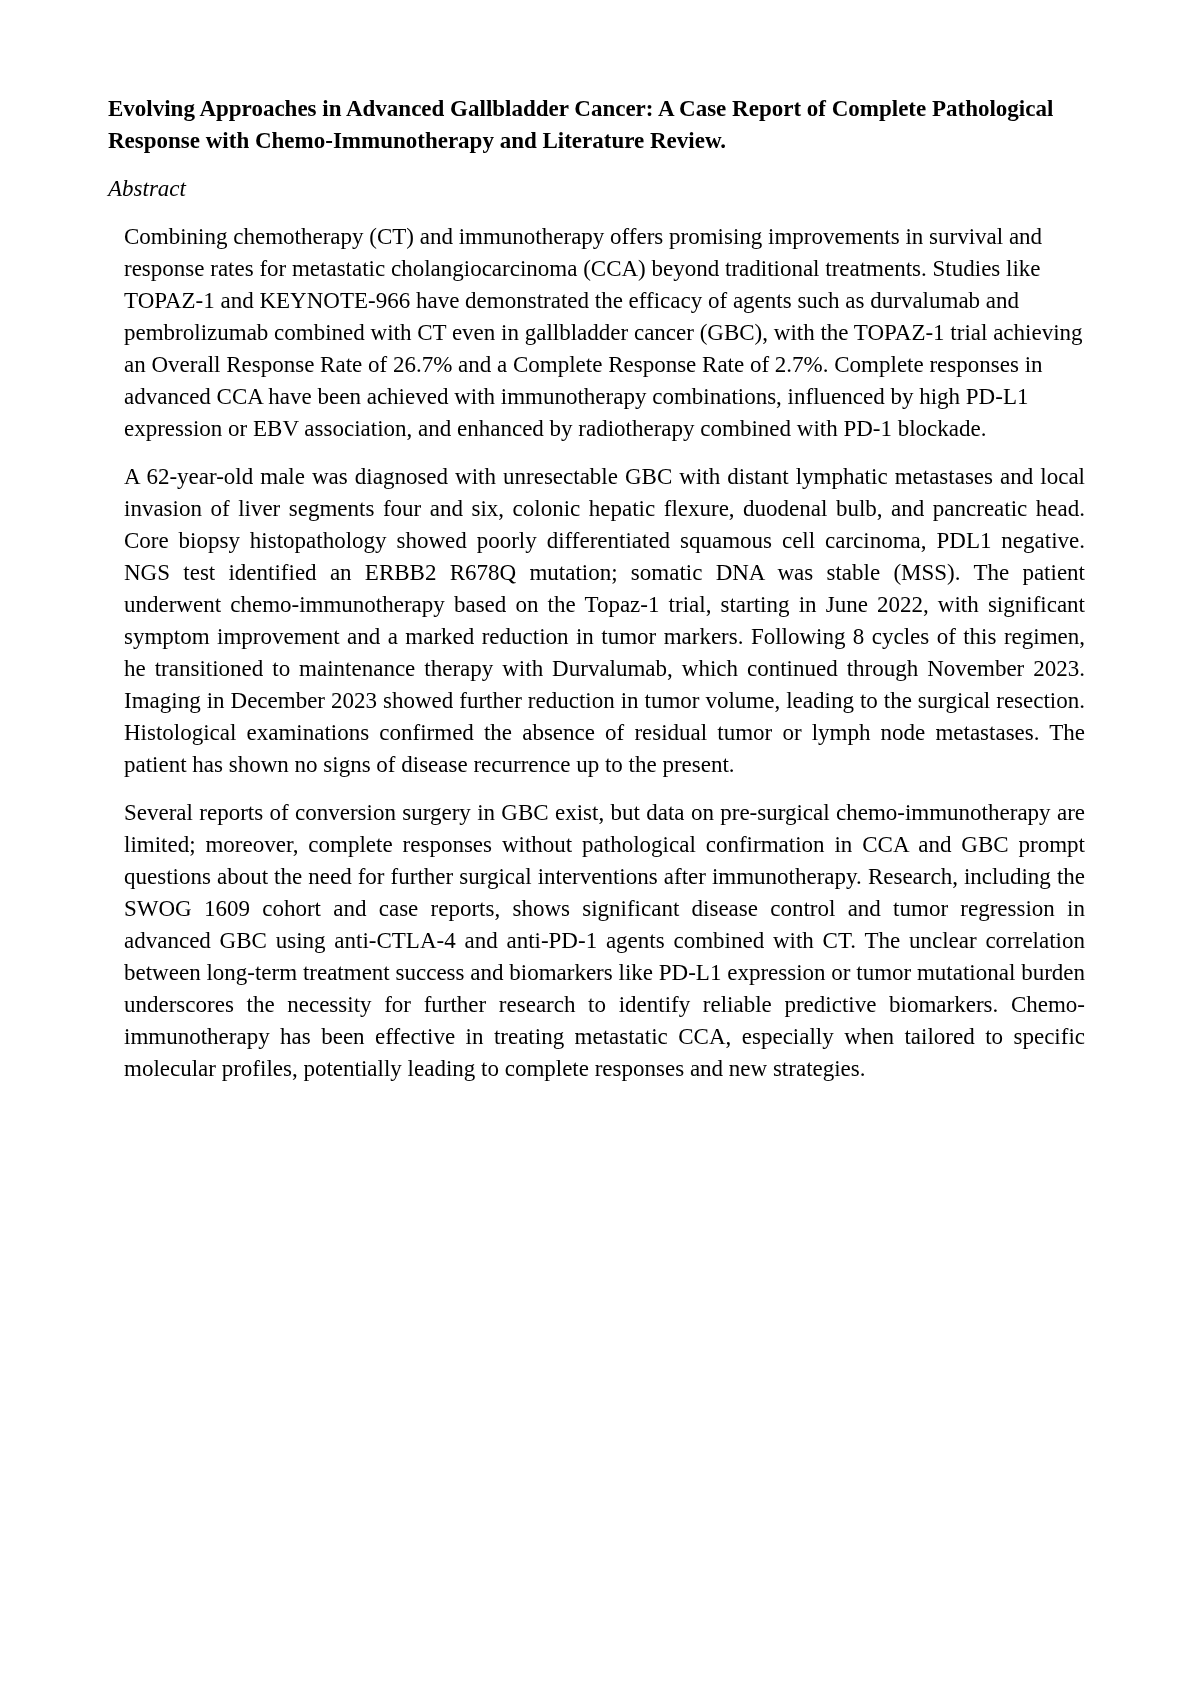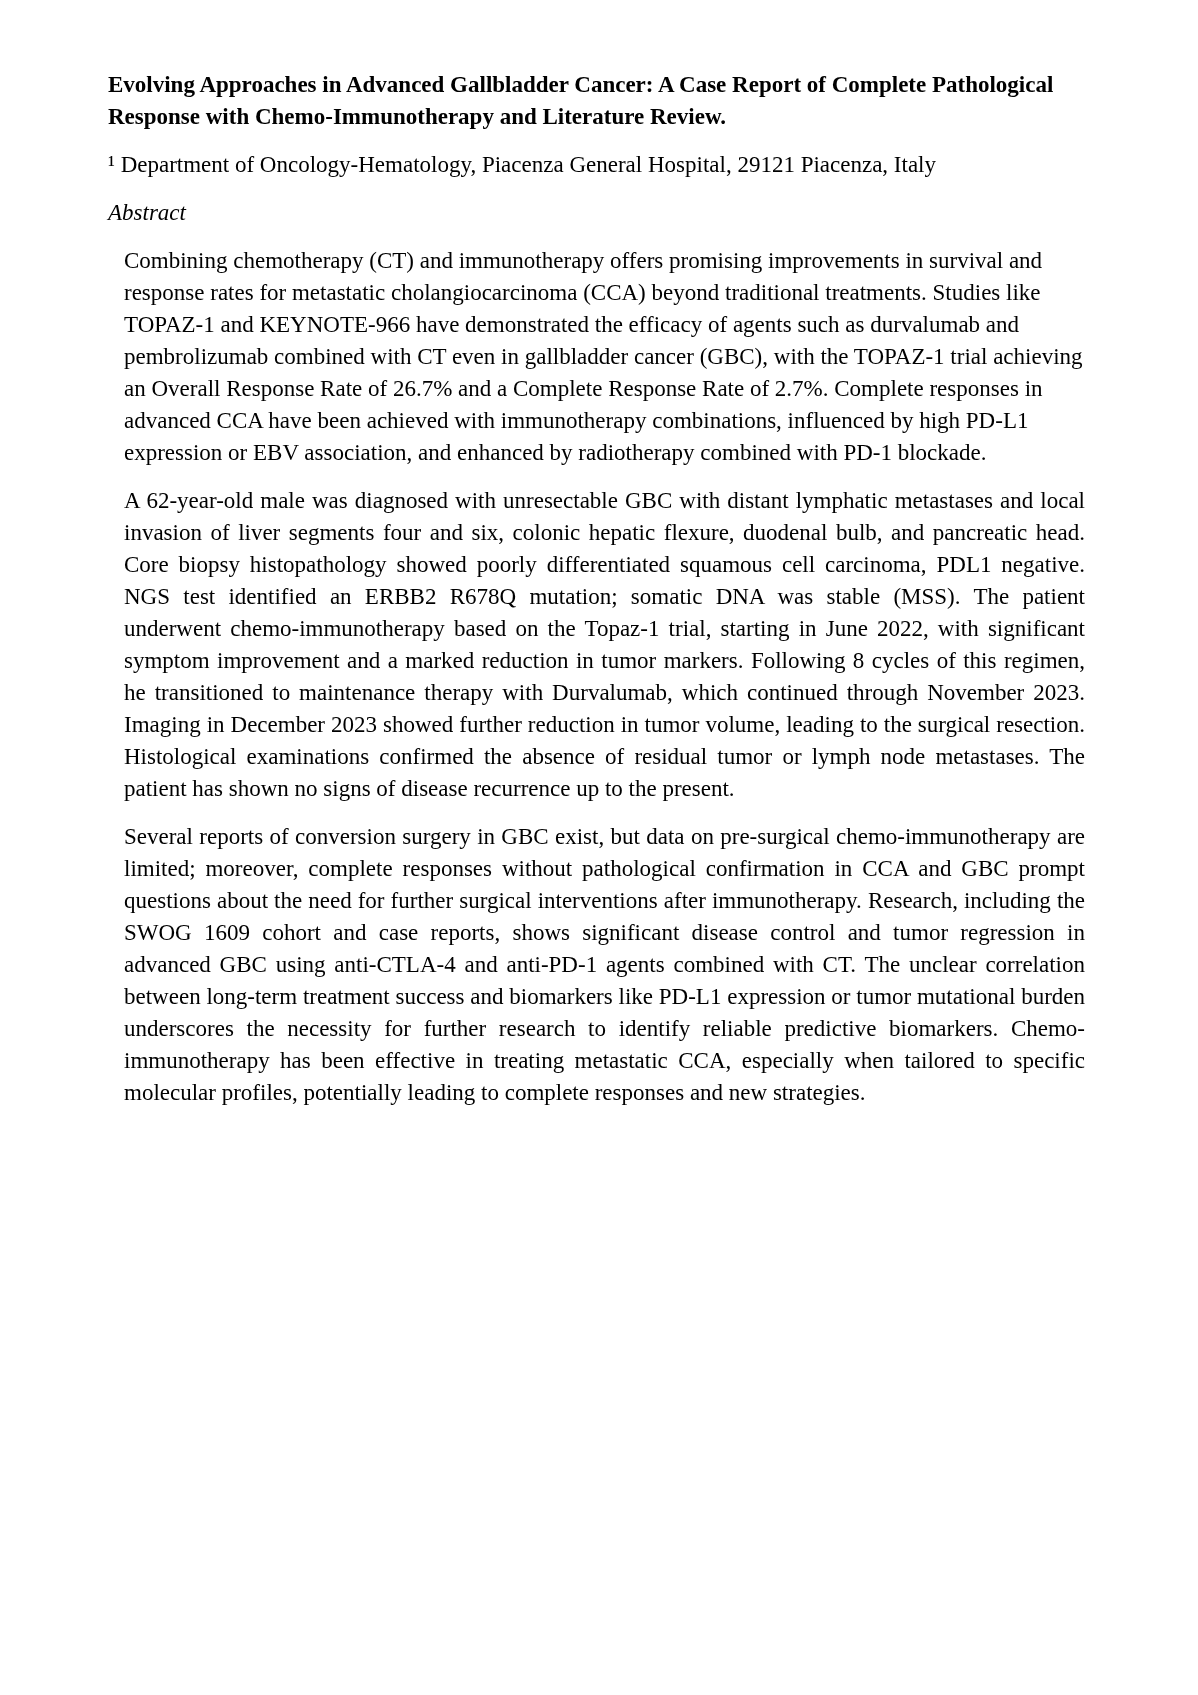--- a/index.html
+++ b/index.html
@@ -5,21 +5,21 @@
   html, body {
     margin: 0;
     padding: 0;
     background: #ffffff;
   }
   .page {
     position: relative;
     width: 1198px;
     height: 1695px;
     box-sizing: border-box;
-    padding: 69px 113px 0 108px;
+    padding: 93px 113px 0 108px;
     background: #ffffff;
     color: #000000;
     font-family: "Liberation Serif", "DejaVu Serif", serif;
     font-size: 23px;
     line-height: 32px;
     overflow: hidden;
   }
   .title {
     font-size: 23px;
     font-weight: bold;
@@ -45,21 +45,20 @@
   .para-justify { text-align: justify; }
 </style>
 </head>
 <body>
 
 <div class="page">
 
   <h1 class="title">Evolving Approaches in Advanced Gallbladder Cancer: A Case Report of Complete Pathological Response with Chemo-Immunotherapy and Literature Review.</h1>
 
 
-  <p class="affiliation">¹ Department of Oncology-Hematology, Piacenza General Hospital, 29121 Piacenza, Italy</p>
 
 
   <p class="abstract-heading">Abstract</p>
 
   <p class="para para-left">Combining chemotherapy (CT) and immunotherapy offers promising improvements in survival and response rates for metastatic cholangiocarcinoma (CCA) beyond traditional treatments. Studies like TOPAZ-1 and KEYNOTE-966 have demonstrated the efficacy of agents such as durvalumab and pembrolizumab combined with CT even in gallbladder cancer (GBC), with the TOPAZ-1 trial achieving an Overall Response Rate of 26.7% and a Complete Response Rate of 2.7%. Complete responses in advanced CCA have been achieved with immunotherapy combinations, influenced by high PD-L1 expression or EBV association, and enhanced by radiotherapy combined with PD-1 blockade.</p>
 
   <p class="para para-justify">A 62-year-old male was diagnosed with unresectable GBC with distant lymphatic metastases and local invasion of liver segments four and six, colonic hepatic flexure, duodenal bulb, and pancreatic head. Core biopsy histopathology showed poorly differentiated squamous cell carcinoma, PDL1 negative. NGS test identified an ERBB2 R678Q mutation; somatic DNA was stable (MSS). The patient underwent chemo-immunotherapy based on the Topaz-1 trial, starting in June 2022, with significant symptom improvement and a marked reduction in tumor markers. Following 8 cycles of this regimen, he transitioned to maintenance therapy with Durvalumab, which continued through November 2023. Imaging in December 2023 showed further reduction in tumor volume, leading to the surgical resection. Histological examinations confirmed the absence of residual tumor or lymph node metastases. The patient has shown no signs of disease recurrence up to the present.</p>
 
   <p class="para para-justify">Several reports of conversion surgery in GBC exist, but data on pre-surgical chemo-immunotherapy are limited; moreover, complete responses without pathological confirmation in CCA and GBC prompt questions about the need for further surgical interventions after immunotherapy. Research, including the SWOG 1609 cohort and case reports, shows significant disease control and tumor regression in advanced GBC using anti-CTLA-4 and anti-PD-1 agents combined with CT. The unclear correlation between long-term treatment success and biomarkers like PD-L1 expression or tumor mutational burden underscores the necessity for further research to identify reliable predictive biomarkers. Chemo-immunotherapy has been effective in treating metastatic CCA, especially when tailored to specific molecular profiles, potentially leading to complete responses and new strategies.</p>
 

